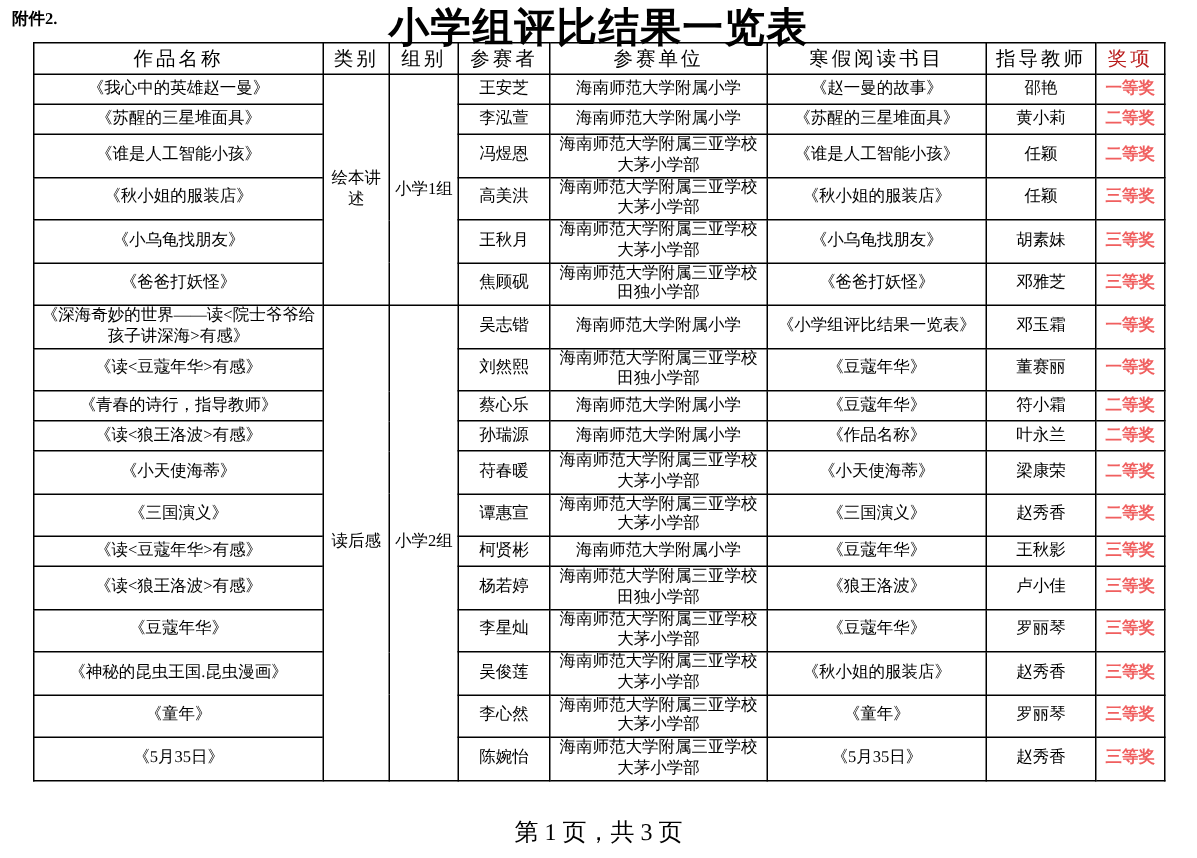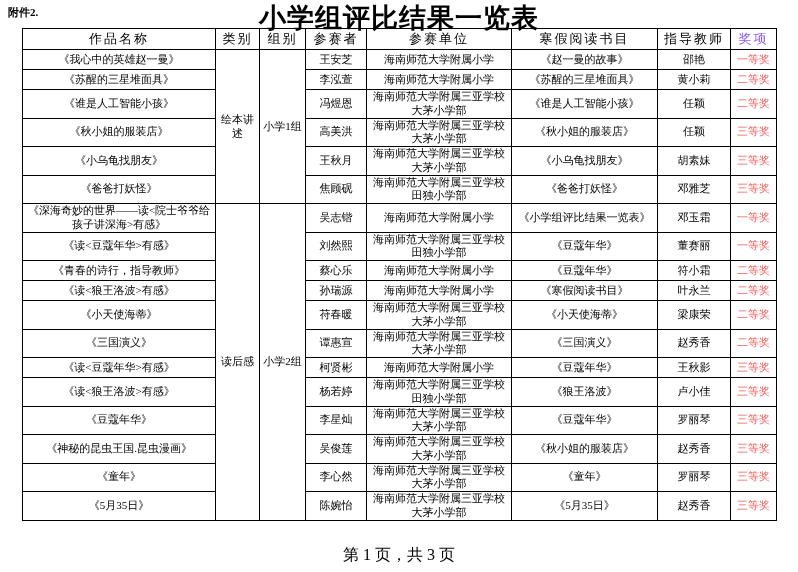--- a/index.html
+++ b/index.html
@@ -36,21 +36,21 @@
     word-break:break-all;
   }
   table.results thead th {
     font-size:13px; font-weight:normal;
     height:21px; letter-spacing:2px;
   }
   table.results tbody td {
     font-size:11px; line-height:1.25; height:20px;
   }
   td.cat { font-size:11.5px; }
-  td.award { font-weight:normal; }
+  td.award { font-weight:bold; }
   .footer {
     position:absolute; left:0; right:0; bottom:6px;
     text-align:center; font-size:16px;
   }
 </style>
 </head>
 <body>
 
 <div class="page">
 
@@ -72,21 +72,21 @@
       </colgroup>
       <thead>
         <tr>
           <th>作品名称</th>
           <th>类别</th>
           <th>组别</th>
           <th>参赛者</th>
           <th>参赛单位</th>
           <th>寒假阅读书目</th>
           <th>指导教师</th>
-          <th style="color: #8b5cf6;">奖项</th>
+          <th style="color: #b91c1c;">奖项</th>
         </tr>
       </thead>
       <tbody>
           <tr>
             <td>《我心中的英雄赵一曼》</td>
             <td class="cat" rowspan="6">绘本讲述</td>
             <td class="cat" rowspan="6">小学1组</td>
             <td>王安芝</td>
             <td>海南师范大学附属小学</td>
             <td>《赵一曼的故事》</td>
@@ -156,21 +156,21 @@
             <td>蔡心乐</td>
             <td>海南师范大学附属小学</td>
             <td>《豆蔻年华》</td>
             <td>符小霜</td>
             <td class="award" style="color: rgb(240, 95, 95);">二等奖</td>
           </tr>
           <tr>
             <td>《读&lt;狼王洛波&gt;有感》</td>
             <td>孙瑞源</td>
             <td>海南师范大学附属小学</td>
-            <td>《寒假阅读书目》</td>
+            <td>《作品名称》</td>
             <td>叶永兰</td>
             <td class="award" style="color: rgb(240, 95, 95);">二等奖</td>
           </tr>
           <tr>
             <td>《小天使海蒂》</td>
             <td>苻春暖</td>
             <td>海南师范大学附属三亚学校大茅小学部</td>
             <td>《小天使海蒂》</td>
             <td>梁康荣</td>
             <td class="award" style="color: rgb(240, 95, 95);">二等奖</td>

